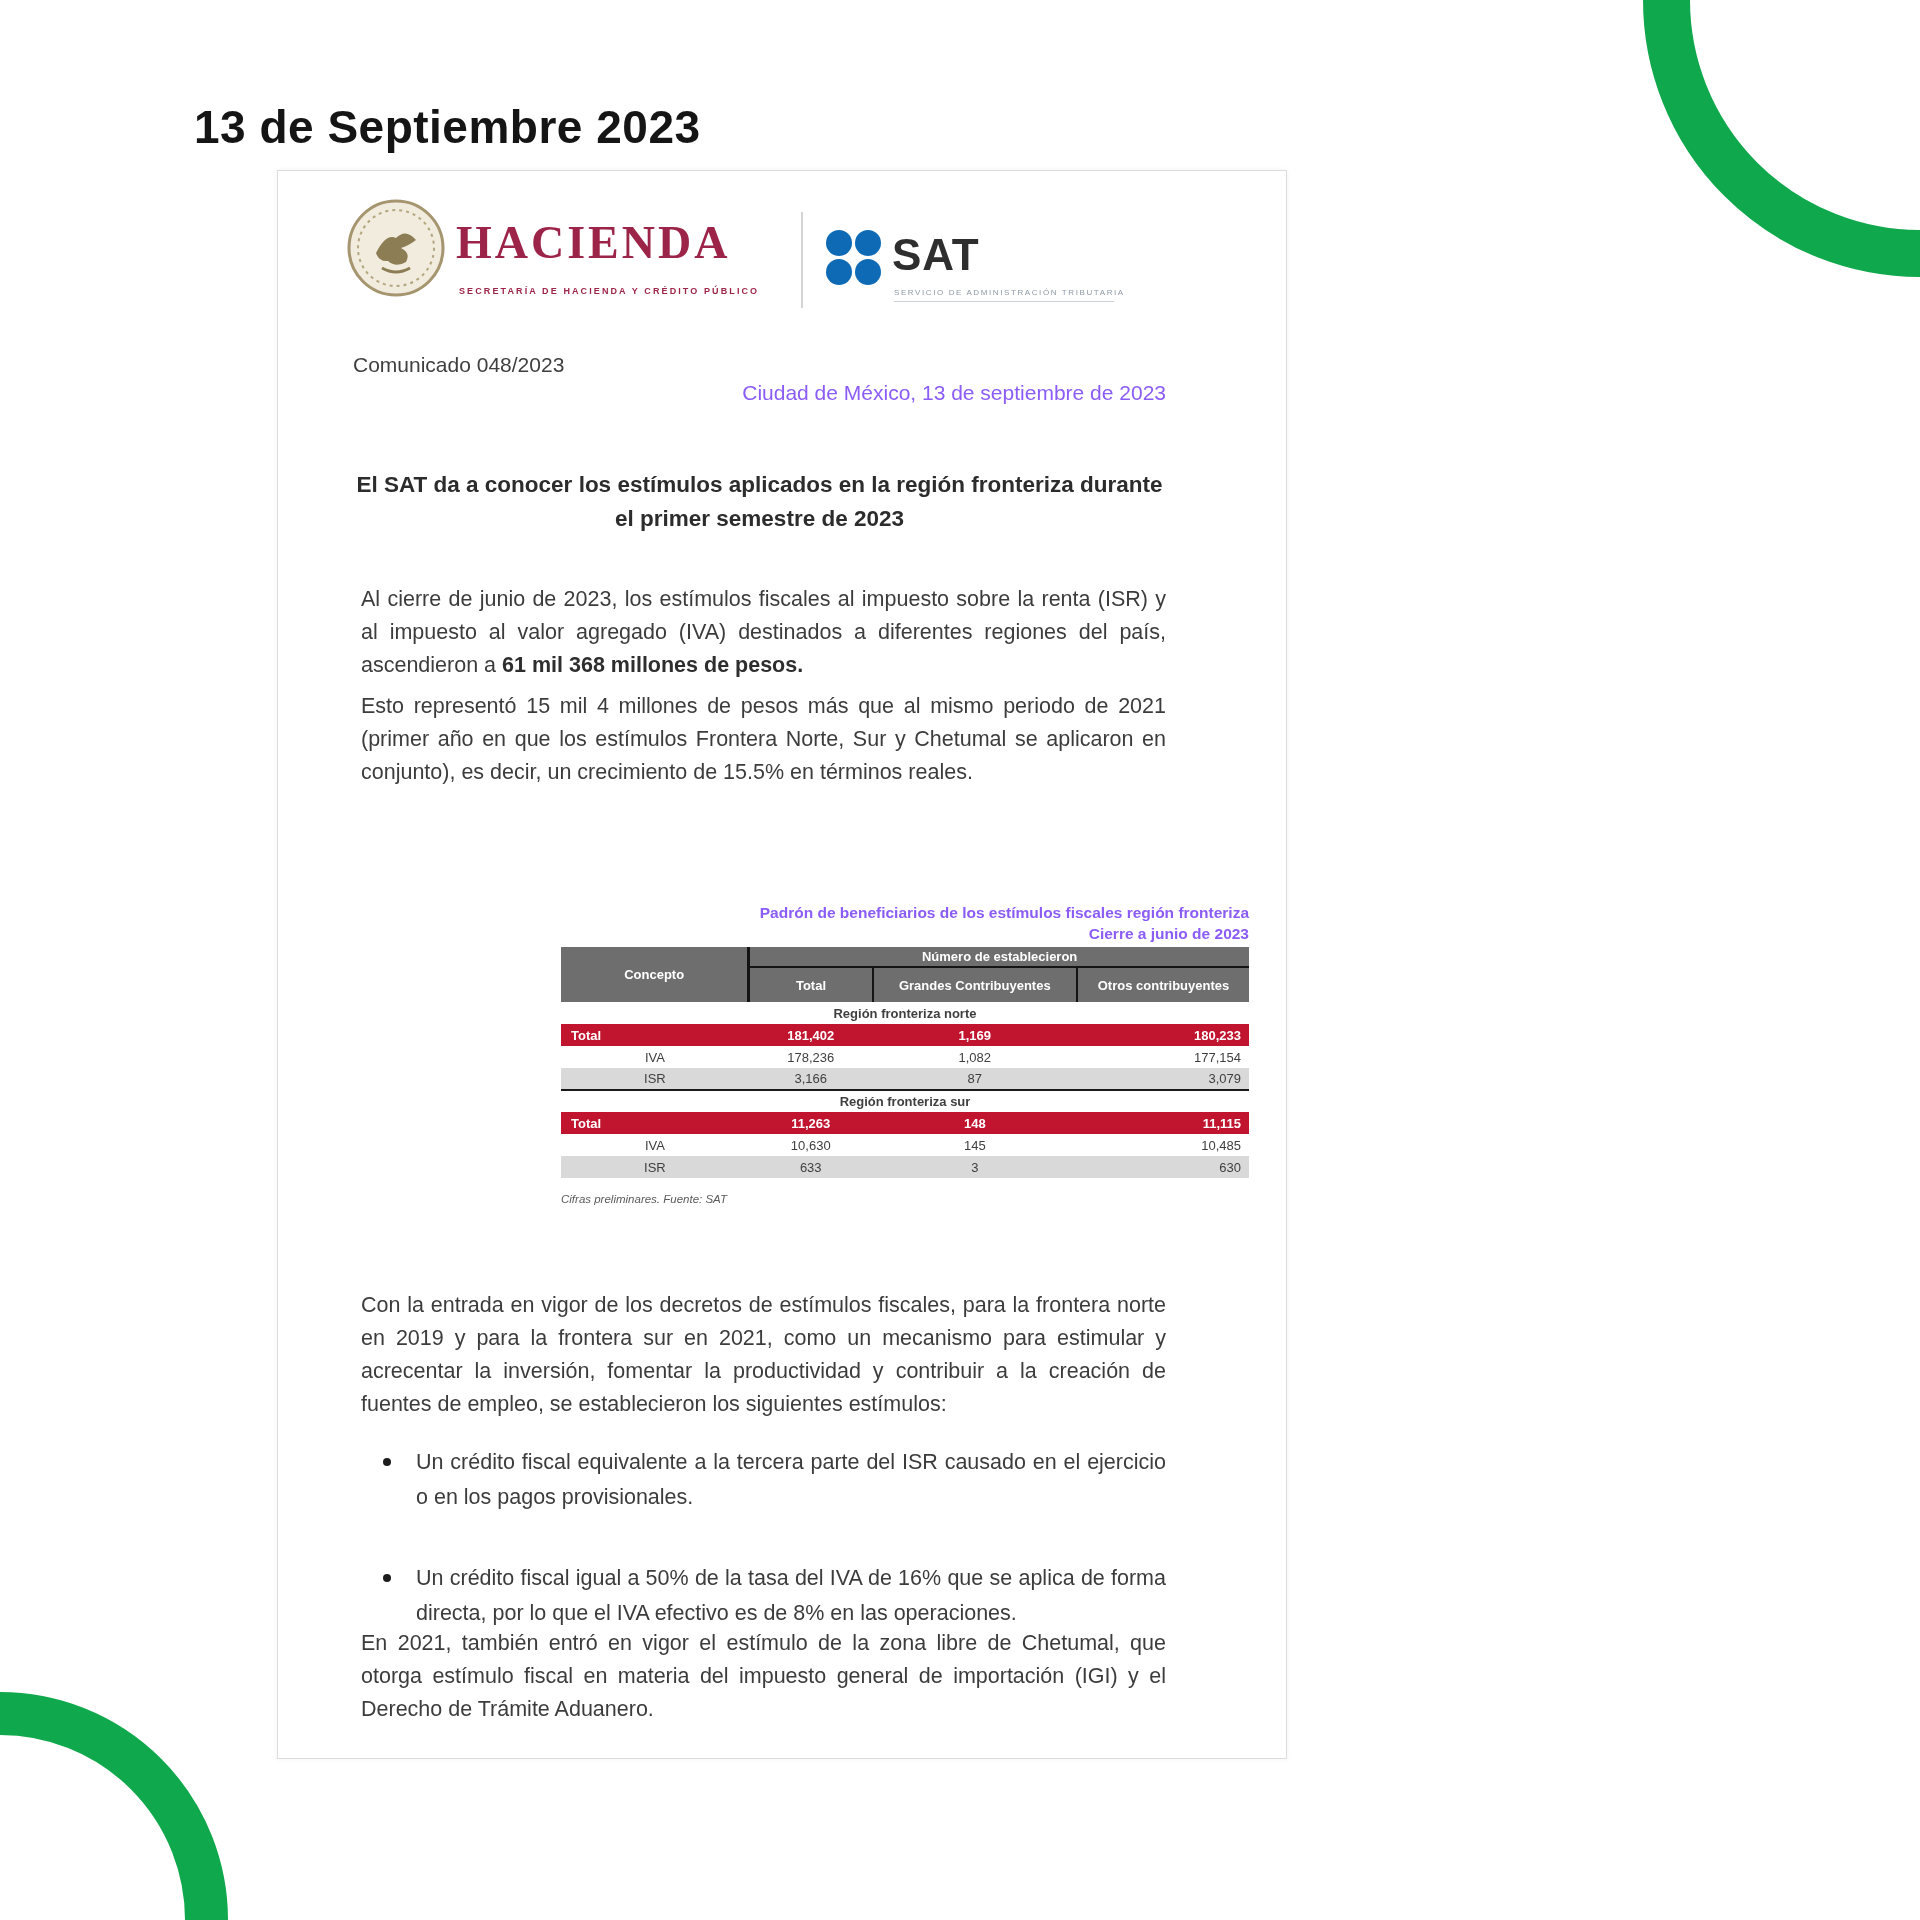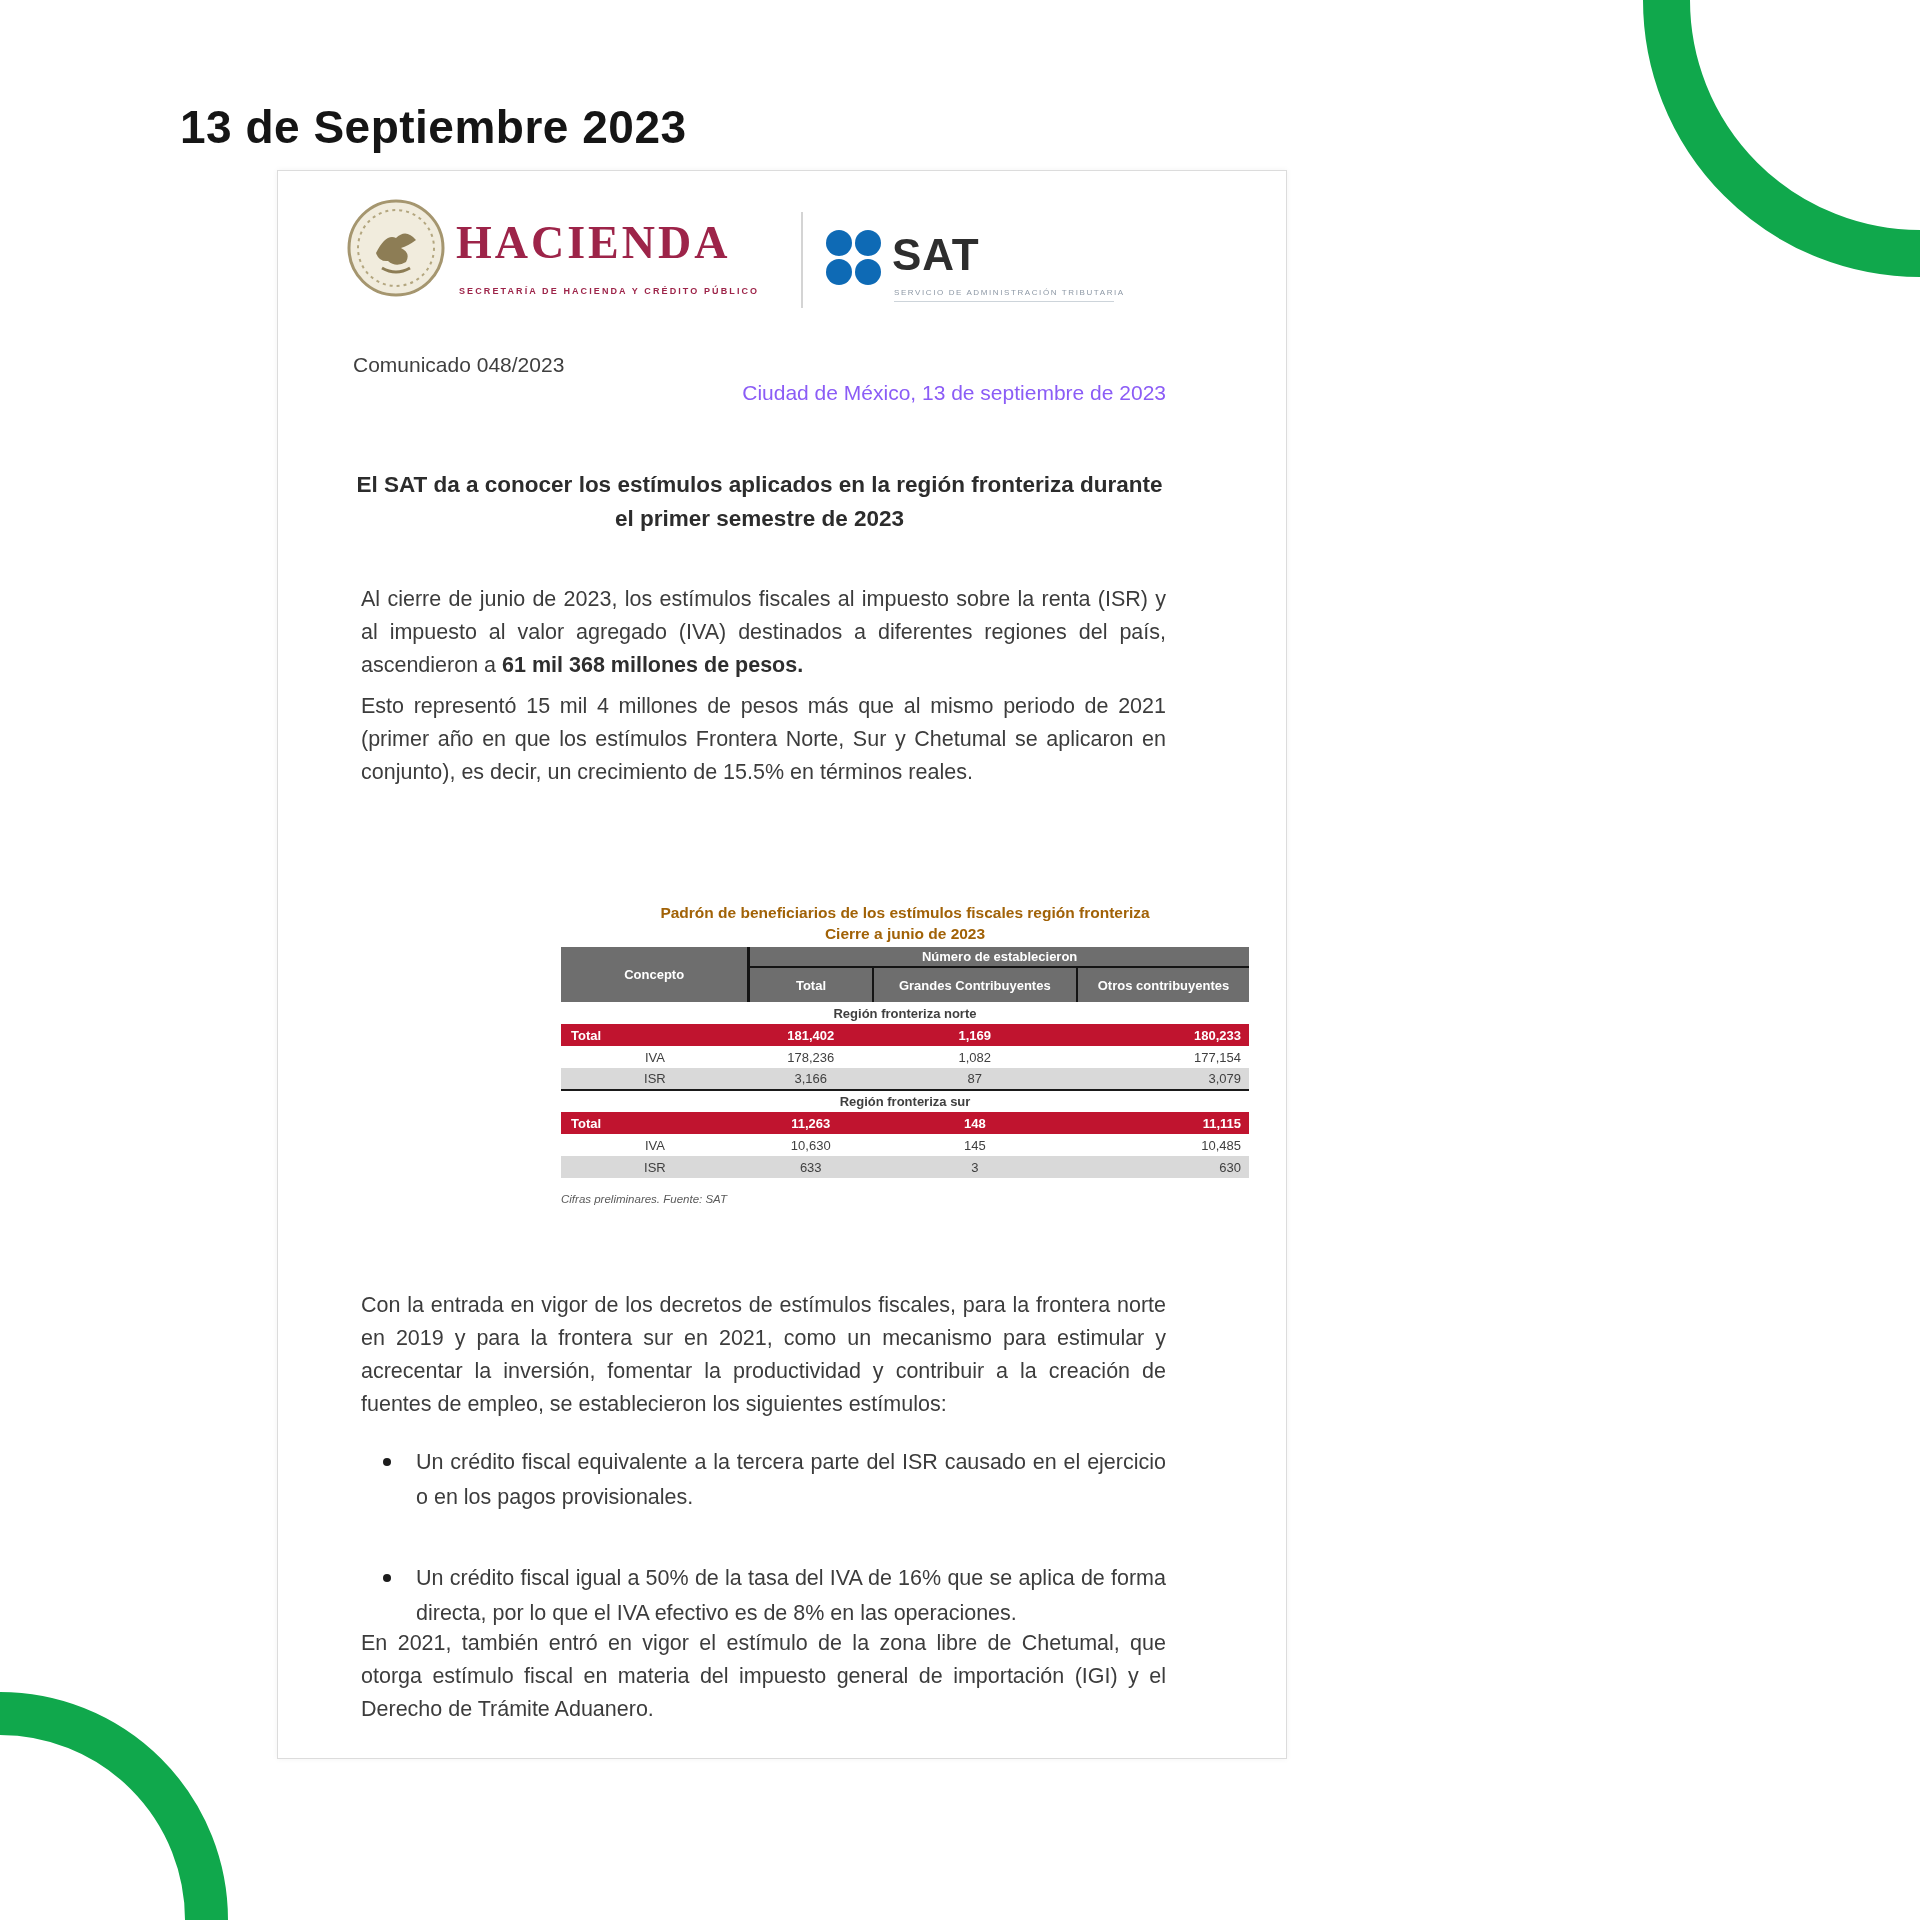--- a/index.html
+++ b/index.html
@@ -5,21 +5,21 @@
   html,body{margin:0;padding:0;background:#ffffff;}
   .canvas{position:relative;width:1920px;height:1920px;background:#ffffff;overflow:hidden;
           font-family:"Liberation Sans", sans-serif;}
 
   
   .arc-tr{position:absolute;top:-277px;right:-277px;width:460px;height:460px;
           border:47px solid #10A84C;border-radius:50%;box-sizing:content-box;}
   .arc-bl{position:absolute;bottom:-228px;left:-228px;width:370px;height:370px;
           border:43px solid #10A84C;border-radius:50%;box-sizing:content-box;}
 
-  .date-heading{position:absolute;left:180px;top:100px;font-size:46px;font-weight:600;
+  .date-heading{position:absolute;left:194px;top:100px;font-size:46px;font-weight:600;
                 color:#151515;letter-spacing:0.5px;}
 
   
   .doc{position:absolute;left:277px;top:170px;width:1008px;height:1587px;background:#fff;
        border:1px solid #dcdcdc;box-shadow:0 0 6px rgba(0,0,0,0.05);}
   .doc *{box-sizing:border-box;}
 
   
   .logos{position:absolute;left:0;top:27px;width:100%;height:120px;}
   .seal{position:absolute;left:68px;top:0;width:100px;height:100px;}
@@ -58,21 +58,21 @@
 
   .bullet{position:absolute;left:138px;right:120px;font-size:21.5px;line-height:35px;
           color:#3c3c3c;text-align:justify;}
   .b1{top:1274px;}
   .b2{top:1390px;}
   .bullet .dot{position:absolute;left:-33px;top:13px;width:8px;height:8px;border-radius:50%;
                background:#1c1c1c;}
 
   
   .tableblock{position:absolute;left:283px;top:731px;width:688px;}
-  .tbl-title,.tbl-subtitle{text-align:center;font-size:15.5px;font-weight:bold;color:#a16207;
+  .tbl-title,.tbl-subtitle{text-align:right;font-size:15.5px;font-weight:bold;color:#8b5cf6;
                            line-height:21px;}
   .stat-table{width:100%;border-collapse:collapse;margin-top:3px;table-layout:fixed;}
   .stat-table col.c1{width:27.3%;} .stat-table col.c2{width:18%;}
   .stat-table col.c3{width:29.7%;} .stat-table col.c4{width:25%;}
   .stat-table th{background:#6E6E6E;color:#fff;font-size:13px;font-weight:bold;
                  text-align:center;vertical-align:middle;padding:2px 4px;}
   .th-group{border-bottom:2px solid #141414;height:20px;}
   .th-concepto{border-right:3px solid #141414;}
   .th-sub{height:35px;line-height:15px;}
   .th-sub.mid{border-left:2px solid #141414;border-right:2px solid #141414;}

